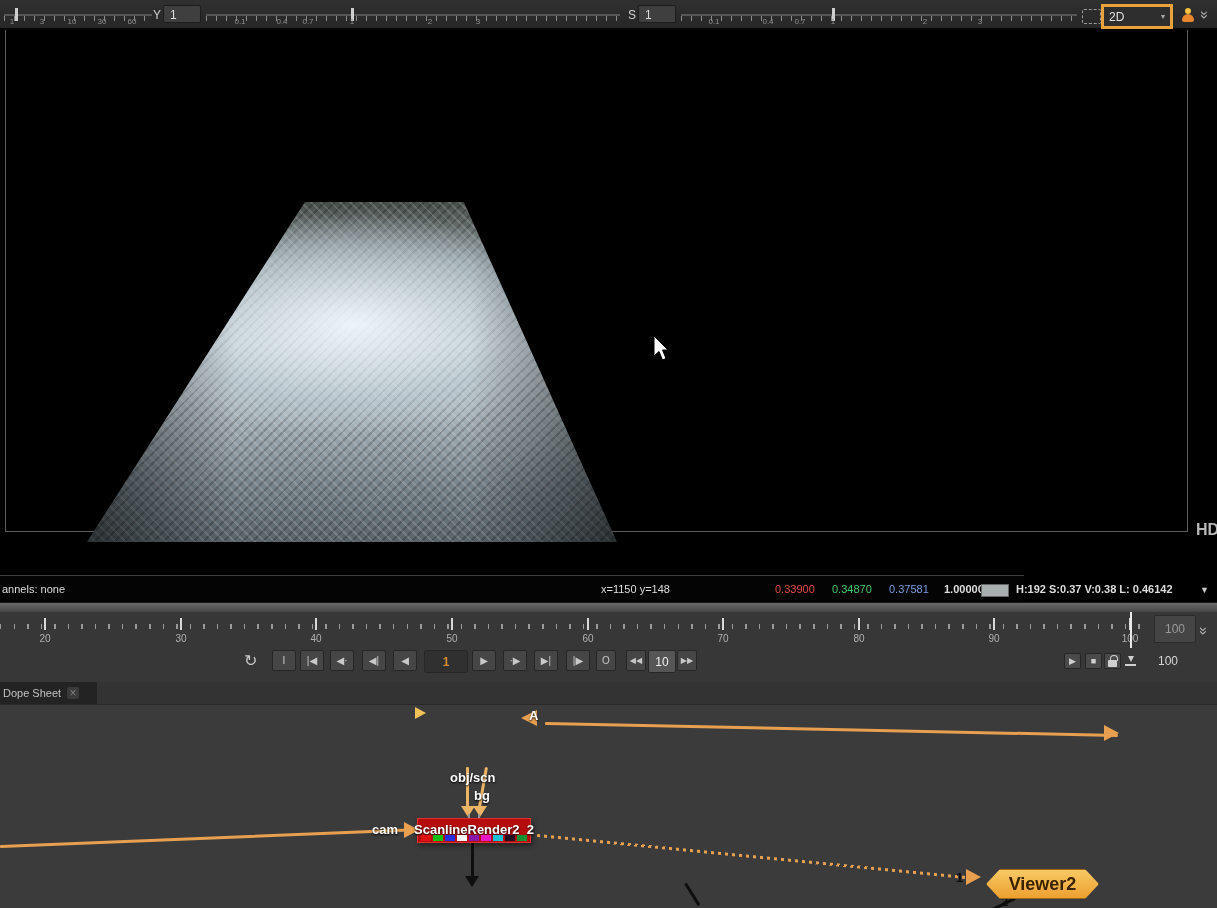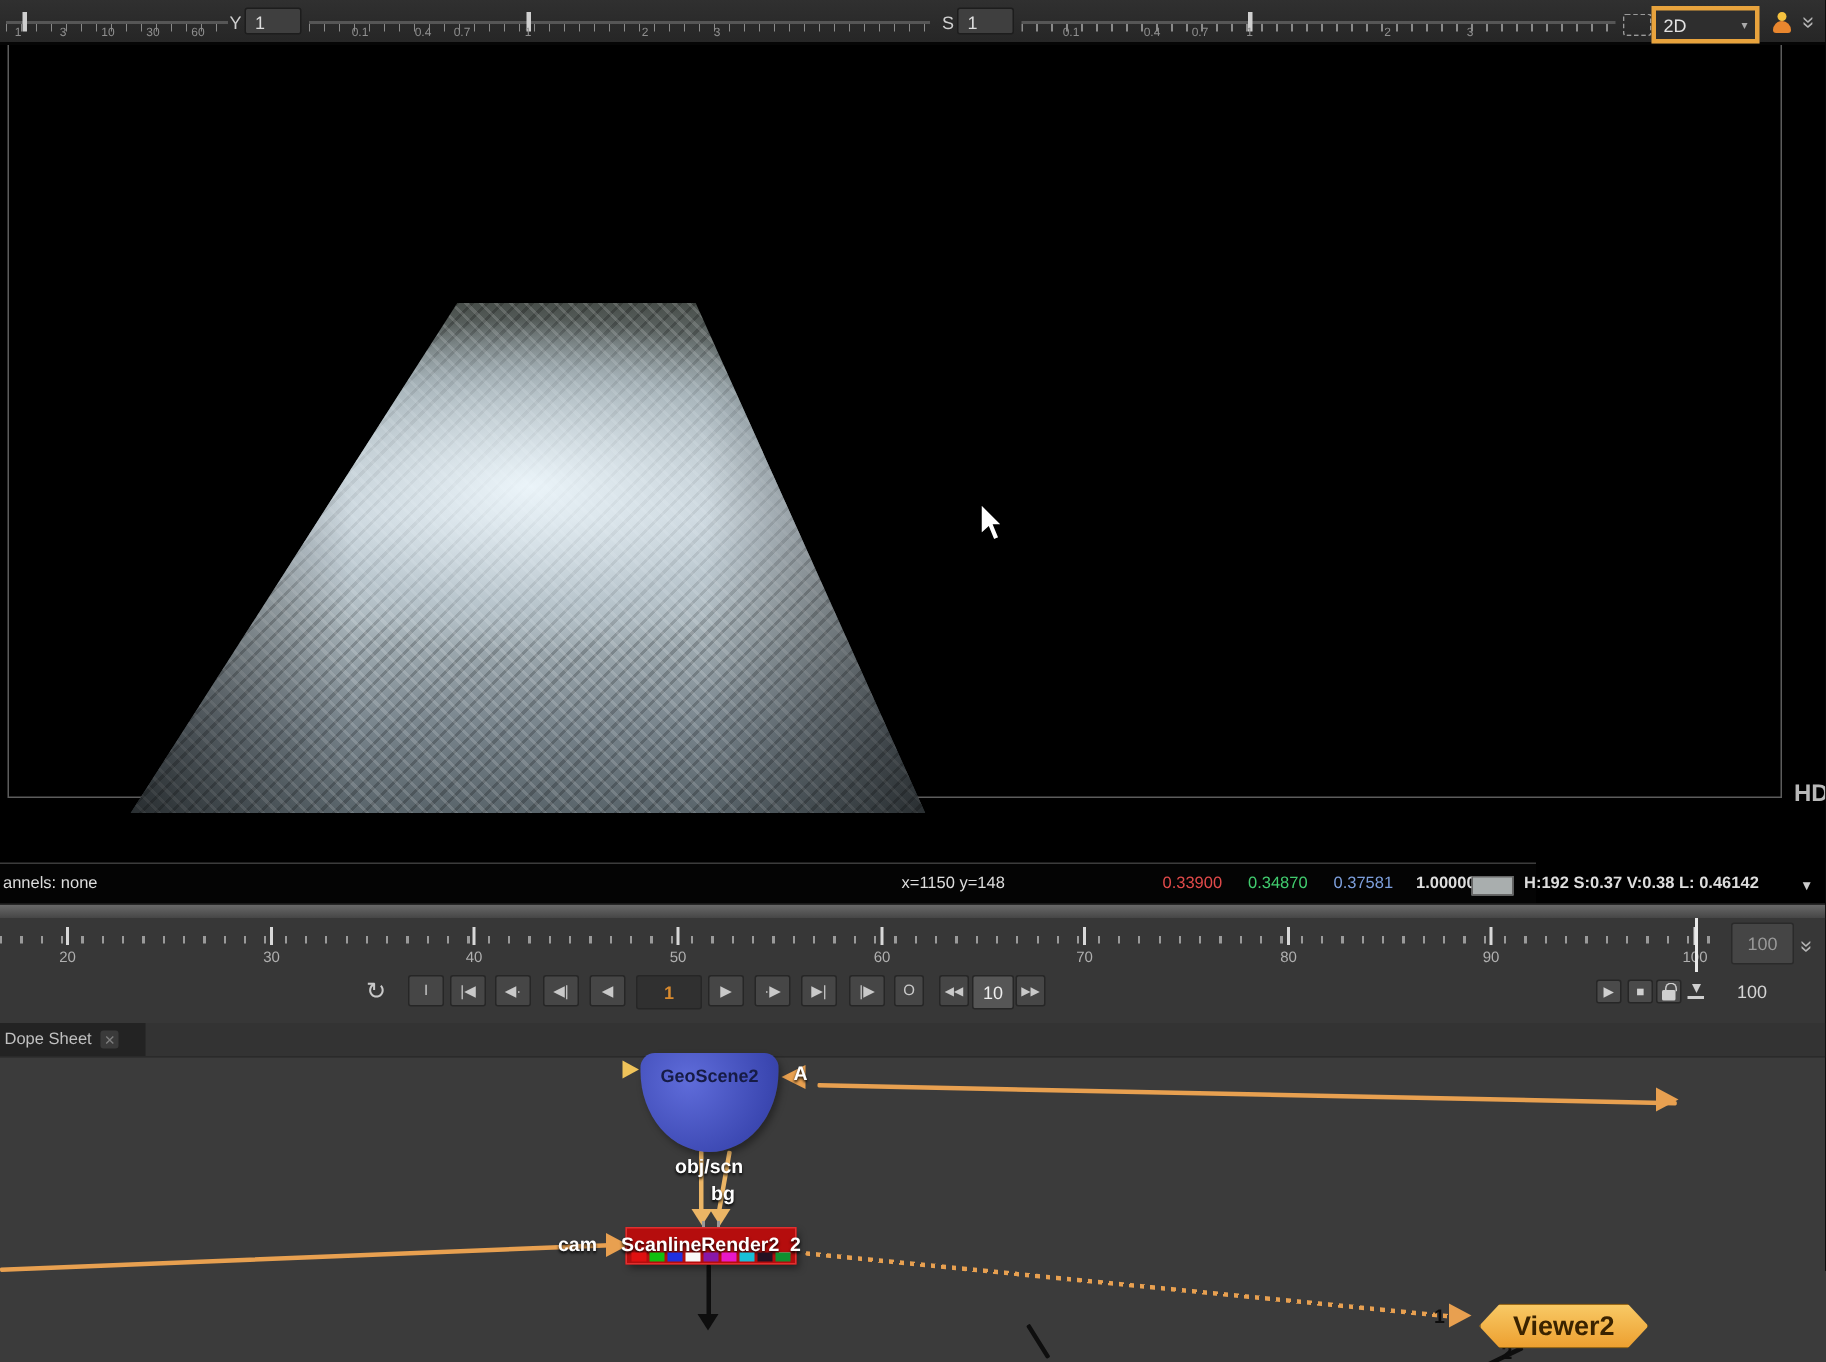--- a/index.html
+++ b/index.html
@@ -287,23 +287,20 @@
     <div class="ah-right" style="left:966px;top:187px;"></div>
     <span class="port-text" style="left:956px;top:188px;">1</span>
 
     <div class="wire dark" style="left:471px;top:161px;width:2.5px;height:36px;"></div>
     <div class="ah-down" style="left:465px;top:194px;border-top-color:#0e0e0e;"></div>
 
     <div class="wire dark" style="left:988px;top:215px;width:27px;transform:rotate(-26deg);transform-origin:100% 50%;"></div>
     <div class="wire dark" style="left:684px;top:202px;width:2.5px;height:26px;transform:rotate(-32deg);transform-origin:top left;"></div>
     <span class="port-text" style="left:1001px;top:212px;">2</span>
 
-    <div class="geoscene geoscene2">
-      <span class="node-label-dark" style="margin-top:8px;">GeoScene2</span>
-    </div>
     <div class="ah-right" style="left:415px;top:25px;border-left-color:#EFC35A;border-left-width:11px;border-top-width:6px;border-bottom-width:6px;"></div>
 
 
     <div class="scanline">
       <div class="nub" style="left:50px;"></div>
       <div class="nub" style="left:60px;"></div>
       <span class="scanline-label">ScanlineRender2_2</span>
       <div class="chiprow">
         <div class="chip" style="background: rgb(224, 16, 16);"></div>
         <div class="chip" style="background: rgb(16, 192, 16);"></div>

